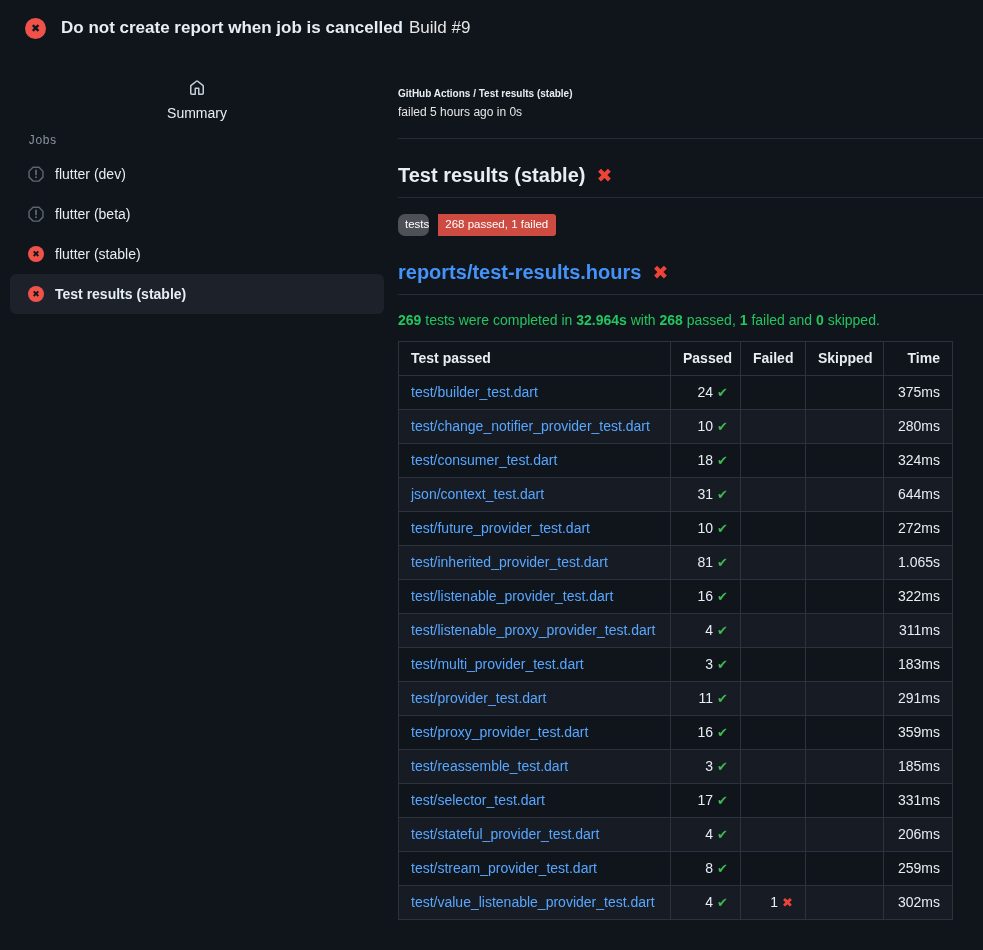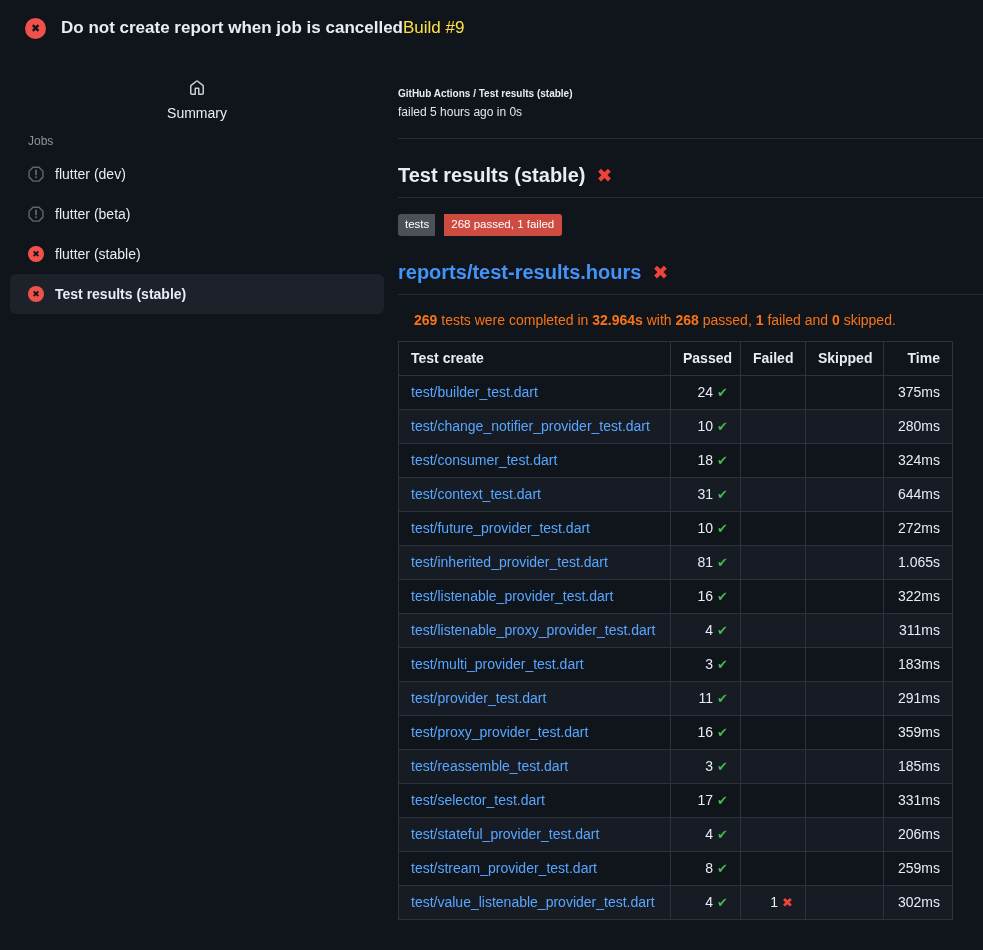--- a/index.html
+++ b/index.html
@@ -13,55 +13,55 @@
   
   .page-header { height:56px; display:flex; align-items:center; padding:0 25px; gap:15px; }
   .fail-circle {
     display:inline-flex; align-items:center; justify-content:center;
     background:var(--red,#f0524a); border-radius:50%; flex:none;
     color:#10151c; font-weight:bold; line-height:1;
   }
   .fail-circle.lg { width:21px; height:21px; font-size:11px; }
   .fail-circle.sm { width:16px; height:16px; font-size:9px; }
   .page-title { font-size:17px; font-weight:700; }
-  .page-title .build { color:#fde047; font-weight:400; }
+  .page-title .build { color:#e5e5e5; font-weight:400; margin-left:6px; }
   
   .layout { display:flex; align-items:flex-start; }
   .sidebar { width:398px; flex:none; padding:24px 14px 0 10px; }
   .main { flex:1; padding-top:32px; min-width:0; }
   
   .side-item {
     display:flex; align-items:center; gap:9px;
     padding:0 18px; height:30px; border-radius:6px; cursor:pointer;flex-direction:column;
   }
   .side-item svg { flex:none; }
-  .jobs-heading { margin:24px 0 6px 18px; font-size:12px; color:#8b949e; }
+  .jobs-heading { margin:24px 0 6px 18px; font-size:12px; color:#8b949e;font-family:Liberation Mono, monospace; }
   .job-item {
     display:flex; align-items:center; gap:11px;
     padding:0 18px; height:40px; border-radius:6px; cursor:pointer; font-size:14px;
   }
   .job-item.selected { background:#1c212a; font-weight:700; }
   
   .breadcrumb { font-size:10px; font-weight:700; }
   .status-line { font-size:12px; color:#e5e5e5; margin-top:6px; }
   .top-rule { border:0; border-top:1px solid #262c36; margin-top:19px; }
   h2.section-heading {
     margin-top:25px; font-size:20px; font-weight:700;
     display:flex; align-items:center; gap:11px;
     padding-bottom:10px; border-bottom:1px solid #262c36;
   }
   .heading-x { color:var(--red-x,#ee4437); font-size:19px; font-weight:700; line-height:1; }
   a.report-link { color:var(--heading-link,#4493f8); text-decoration:none; }
   
   .badge { display:inline-flex; margin-top:16px; border-radius:3px; overflow:hidden;
            font-size:11.5px; line-height:1; color:#fff; }
-  .badge .badge-label { background:var(--badge-label-bg,#4d5157); padding:5px 6px 5px 7px; }
+  .badge .badge-label { background:var(--badge-label-bg,#4d5157); padding:5px 0 5px 7px;border-radius:7px; }
   .badge .badge-value { background:var(--badge-value-bg,#cd4b40); padding:5px 8px 5px 7px;margin-left:9px; }
   
-  .summary-line { margin-top:17px; font-size:14px; color:#f97316;margin-left:16px; }
+  .summary-line { margin-top:17px; font-size:14px; color:#22c55e; }
   .summary-line b { font-weight:700; }
   
   table.results { border-collapse:collapse; margin-top:13px; width:554px; table-layout:fixed; }
   .results th, .results td {
     border:1px solid #2d333d; padding:7px 12px; line-height:19px;
     overflow:hidden; white-space:nowrap;
   }
   .results th { font-weight:700; text-align:right; }
   .results th.col-suite { text-align:left; }
   .results td { text-align:right; }
@@ -152,21 +152,21 @@
     <table class="results">
       <colgroup>
         <col style="width:272px">
           <col style="width:70px">
           <col style="width:65px">
         <col style="width:78px">
           <col style="width:69px">
       </colgroup>
       <thead>
         <tr>
-          <th class="col-suite">Test create</th>
+          <th class="col-suite">Test passed</th>
           <th>Passed</th>
           <th>Failed</th>
           <th>Skipped</th>
           <th>Time</th>
         </tr>
       </thead>
       <tbody>
       <tr>
         <td class="cell-suite">
           <a href="#">test/builder_test.dart</a>
@@ -192,21 +192,21 @@
           <a href="#">test/consumer_test.dart</a>
         </td>
         <td><span class="num">18</span><span class="icon-check">✔</span></td>
         <td></td>
         <td></td>
         <td>324ms</td>
       </tr>
 
       <tr>
         <td class="cell-suite">
-          <a href="#">test/context_test.dart</a>
+          <a href="#">json/context_test.dart</a>
         </td>
         <td><span class="num">31</span><span class="icon-check">✔</span></td>
         <td></td>
         <td></td>
         <td>644ms</td>
       </tr>
 
       <tr>
         <td class="cell-suite">
           <a href="#">test/future_provider_test.dart</a>

